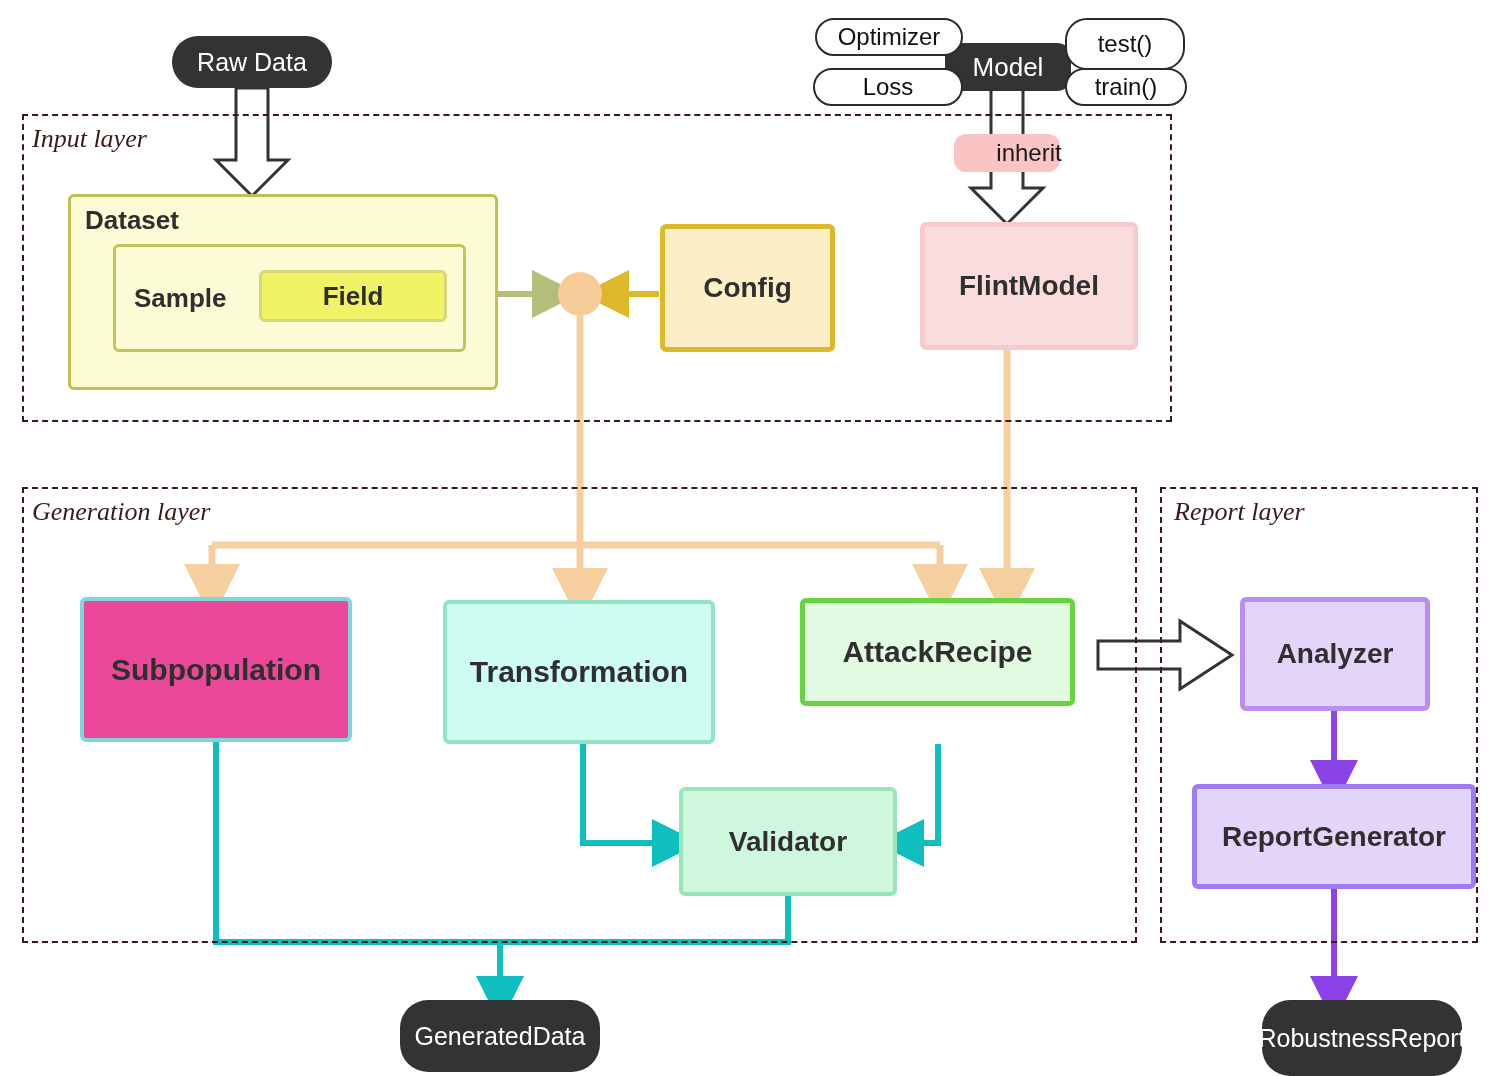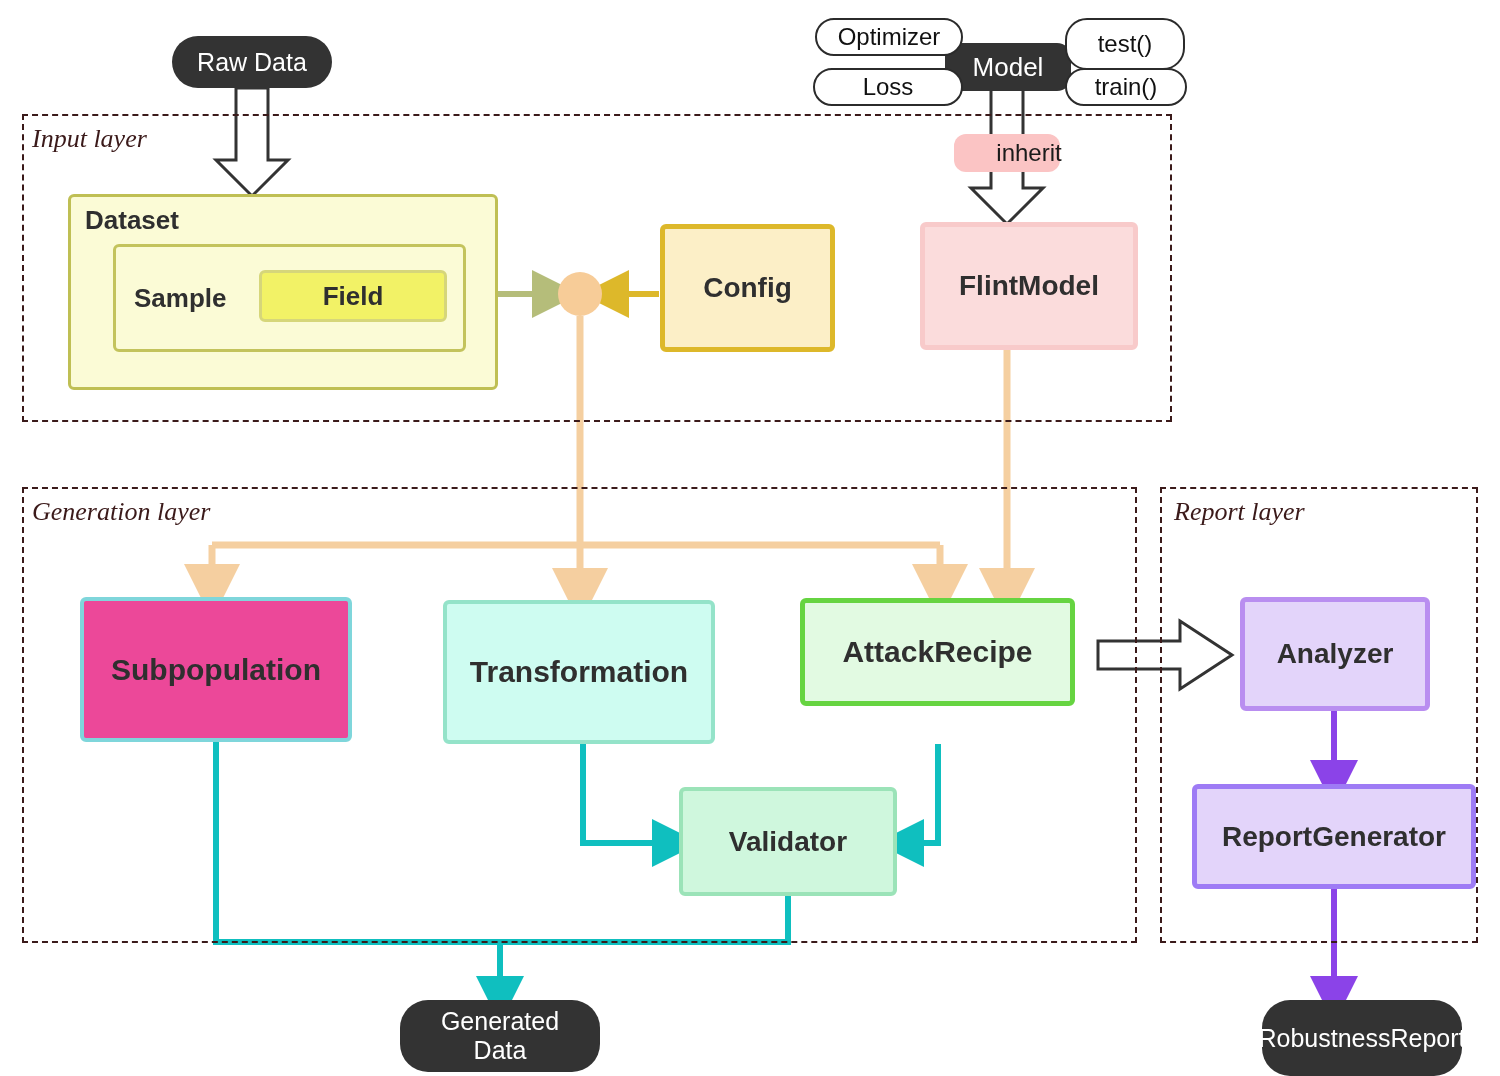--- a/index.html
+++ b/index.html
@@ -119,21 +119,21 @@
   <div class="layer" style="left:22px;top:487px;width:1115px;height:456px;"></div>
   <div class="layer-label" style="left:32px;top:497px;">Generation layer</div>
 
   <div class="layer" style="left:1160px;top:487px;width:318px;height:456px;"></div>
   <div class="layer-label" style="left:1174px;top:497px;">Report layer</div>
 
   <div class="node pill" style="left:172px;top:36px;width:160px;height:52px;">
     <span>Raw Data</span>
   </div>
 
-  <div class="node pill" style="left:400px;top:1000px;width:200px;height:72px;flex-direction:column;">
+  <div class="node pill" style="left:400px;top:1000px;width:200px;height:72px;flex-direction:row;">
     <span>Generated</span>
     <span>Data</span>
   </div>
 
   <div class="node pill" style="left:1234px;top:1000px;width:200px;height:76px;flex-direction:row;margin-left:28px;">
     <span>Robustness</span>
     <span>Report</span>
   </div>
 
   <div class="node modelcore" style="left:945px;top:43px;width:126px;height:48px;border-radius:14px;">

